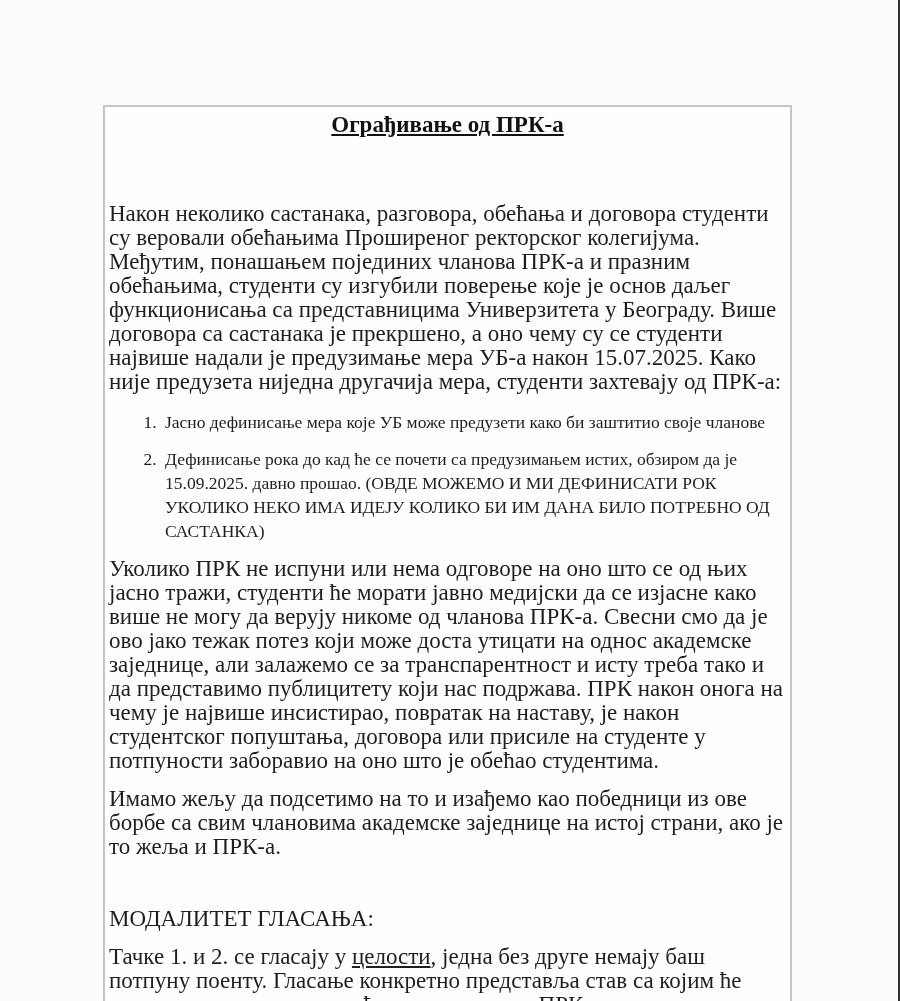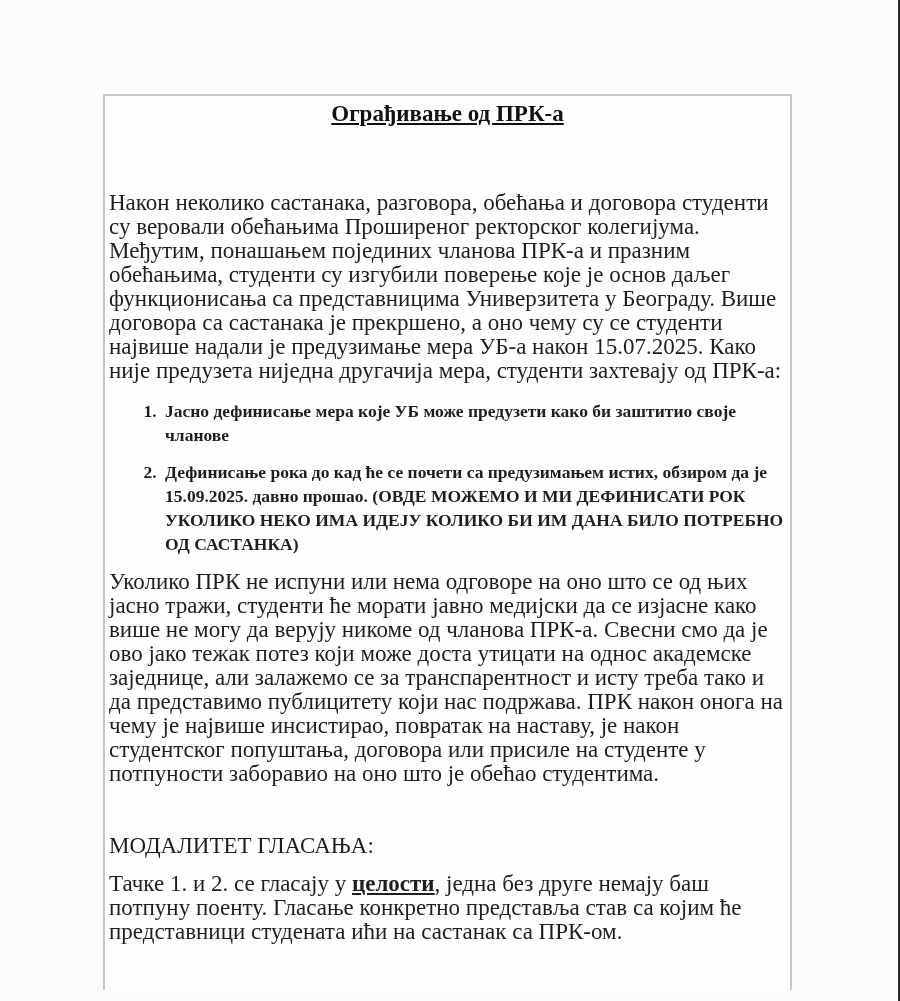--- a/index.html
+++ b/index.html
@@ -19,21 +19,21 @@
     position: absolute;
     top: 0;
     right: 0;
     width: 2px;
     height: 1001px;
     background: #2e2e2e;
   }
   .page {
     position: absolute;
     left: 103px;
-    top: 94px;
+    top: 105px;
     width: 689px;
     height: 896px;
     box-sizing: border-box;
     background: #fefefe;
     border: 2px solid #c6c6c6;
     border-bottom: none;
     padding: 1px 4px 0 4px;
     overflow: hidden;
   }
   .doc-title {
@@ -51,49 +51,49 @@
     margin: 14px 0;
   }
   .para-intro {
     margin-top: 62px;
   }
   ol.demands {
     margin: 16px 0 10px 0;
     padding: 0 0 0 52px;
     font-size: 17.5px;
     line-height: 24px;
-    font-weight: bold;
   }
   ol.demands li {
     margin-bottom: 13px;
     padding-left: 4px;
   }
   .voting-heading {
     margin-top: 48px;
     margin-bottom: 4px;
   }
   .emph {
-    font-weight: bold;
+    font-weight: normal;
     text-decoration: underline;
   }
 </style>
 </head>
 <body>
 
 <div class="window-edge"></div>
 
 <div class="page">
   <h1 class="doc-title">Ограђивање од ПРК-а</h1>
 
   <p class="para para-intro">Након неколико састанака, разговора, обећања и договора студенти су веровали обећањима Проширеног ректорског колегијума. Међутим, понашањем појединих чланова ПРК-а и празним обећањима, студенти су изгубили поверење које је основ даљег функционисања са представницима Универзитета у Београду. Више договора са састанака је прекршено, а оно чему су се студенти највише надали је предузимање мера УБ-а након 15.07.2025. Како није предузета ниједна другачија мера, студенти захтевају од ПРК-а:</p>
 
   <ol class="demands">
     <li>Јасно дефинисање мера које УБ може предузети како би заштитио своје чланове</li>
     <li>Дефинисање рока до кад ће се почети са предузимањем истих, обзиром да је 15.09.2025. давно прошао. (ОВДЕ МОЖЕМО И МИ ДЕФИНИСАТИ РОК УКОЛИКО НЕКО ИМА ИДЕЈУ КОЛИКО БИ ИМ ДАНА БИЛО ПОТРЕБНО ОД САСТАНКА)</li>
   </ol>
 
   <p class="para">Уколико ПРК не испуни или нема одговоре на оно што се од њих јасно тражи, студенти ће морати јавно медијски да се изјасне како више не могу да верују никоме од чланова ПРК-а. Свесни смо да је ово јако тежак потез који може доста утицати на однос академске заједнице, али залажемо се за транспарентност и исту треба тако и да представимо публицитету који нас подржава. ПРК након онога на чему је највише инсистирао, повратак на наставу, је након студентског попуштања, договора или присиле на студенте у потпуности заборавио на оно што је обећао студентима.</p>
 
+  <p class="para">Имамо жељу да подсетимо на то и изађемо као победници из ове борбе са свим члановима академске заједнице на истој страни, ако је то жеља и ПРК-а.</p>
 
   <p class="para voting-heading">МОДАЛИТЕТ ГЛАСАЊА:</p>
 
   <p class="para"><span>Тачке 1. и 2. се гласају у </span><span class="emph">целости</span><span>, једна без друге немају баш потпуну поенту. Гласање конкретно представља став са којим ће представници студената ићи на састанак са ПРК-ом.</span></p>
 </div>
 
 </body></html>

